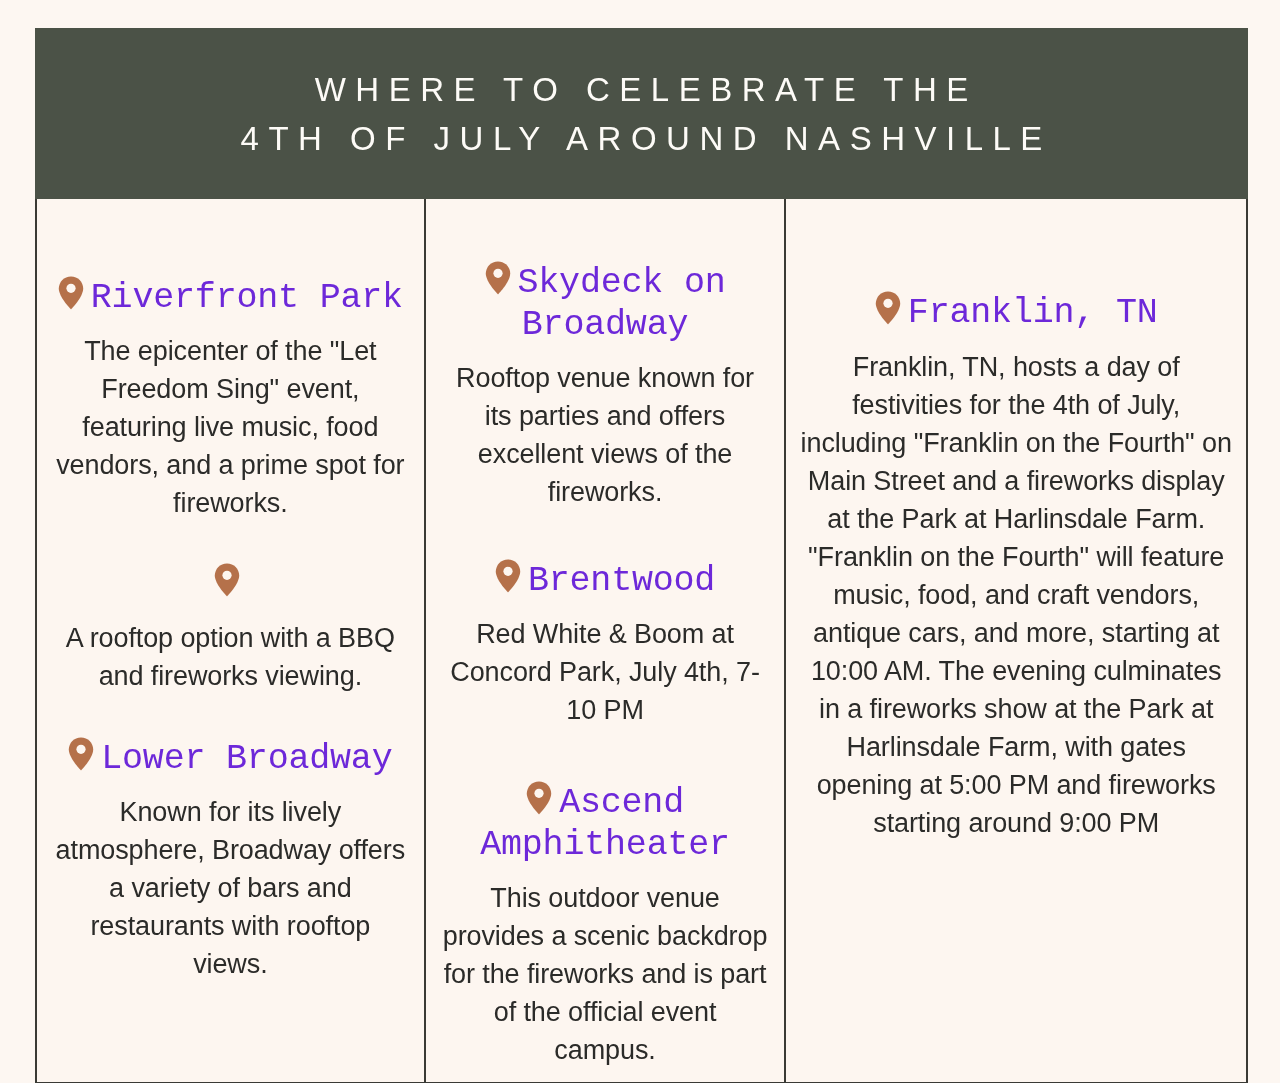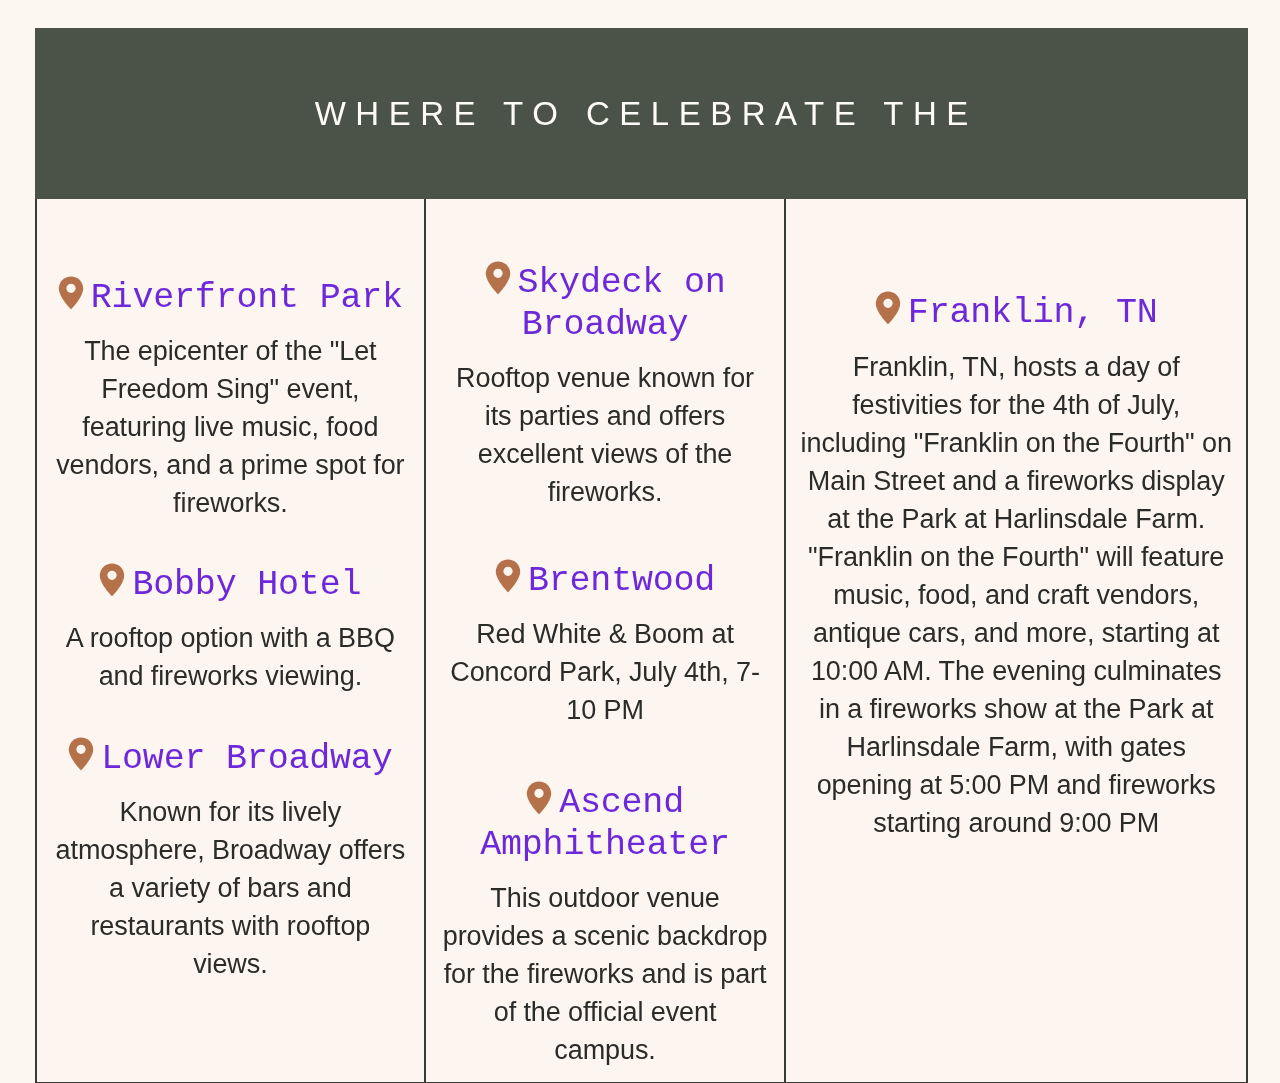--- a/index.html
+++ b/index.html
@@ -121,39 +121,40 @@
   .col-3 .e1 { margin-top: 92px; }
   .col-3 .e1 .entry-body { margin-top: 12px; }
 </style>
 </head>
 <body>
 
 <div class="poster">
 
   <div class="banner">
     <div class="banner-line">Where to Celebrate the</div>
+    <div class="banner-line">4th of July Around Nashville</div>
   </div>
 
   <div class="columns">
 
     <div class="col col-1">
 
       <div class="entry e1">
         <div class="entry-title"><span class="pin"><svg width="26" height="34" viewBox="0 0 26 34">
                 <path d="M13 0.5 C6.1 0.5 0.8 5.9 0.8 12.6 C0.8 21.2 13 33.5 13 33.5 C13 33.5 25.2 21.2 25.2 12.6 C25.2 5.9 19.9 0.5 13 0.5 Z" fill="#b5714a"></path>
                 <circle cx="13" cy="12.3" r="4.6" fill="#fdf6f0"></circle>
               </svg></span><span>Riverfront Park</span></div>
         <p class="entry-body">The epicenter of the "Let Freedom Sing" event, featuring live music, food vendors, and a prime spot for fireworks.</p>
       </div>
 
       <div class="entry e2">
         <div class="entry-title"><span class="pin"><svg width="26" height="34" viewBox="0 0 26 34">
                 <path d="M13 0.5 C6.1 0.5 0.8 5.9 0.8 12.6 C0.8 21.2 13 33.5 13 33.5 C13 33.5 25.2 21.2 25.2 12.6 C25.2 5.9 19.9 0.5 13 0.5 Z" fill="#b5714a"></path>
                 <circle cx="13" cy="12.3" r="4.6" fill="#fdf6f0"></circle>
-              </svg></span><span>Bobby Hotel</span></div>
+              </svg></span></div>
         <p class="entry-body">A rooftop option with a BBQ and fireworks viewing.</p>
       </div>
 
       <div class="entry e3">
         <div class="entry-title"><span class="pin"><svg width="26" height="34" viewBox="0 0 26 34">
                 <path d="M13 0.5 C6.1 0.5 0.8 5.9 0.8 12.6 C0.8 21.2 13 33.5 13 33.5 C13 33.5 25.2 21.2 25.2 12.6 C25.2 5.9 19.9 0.5 13 0.5 Z" fill="#b5714a"></path>
                 <circle cx="13" cy="12.3" r="4.6" fill="#fdf6f0"></circle>
               </svg></span><span>Lower Broadway</span></div>
         <p class="entry-body">Known for its lively atmosphere, Broadway offers a variety of bars and restaurants with rooftop views.</p>
       </div>

